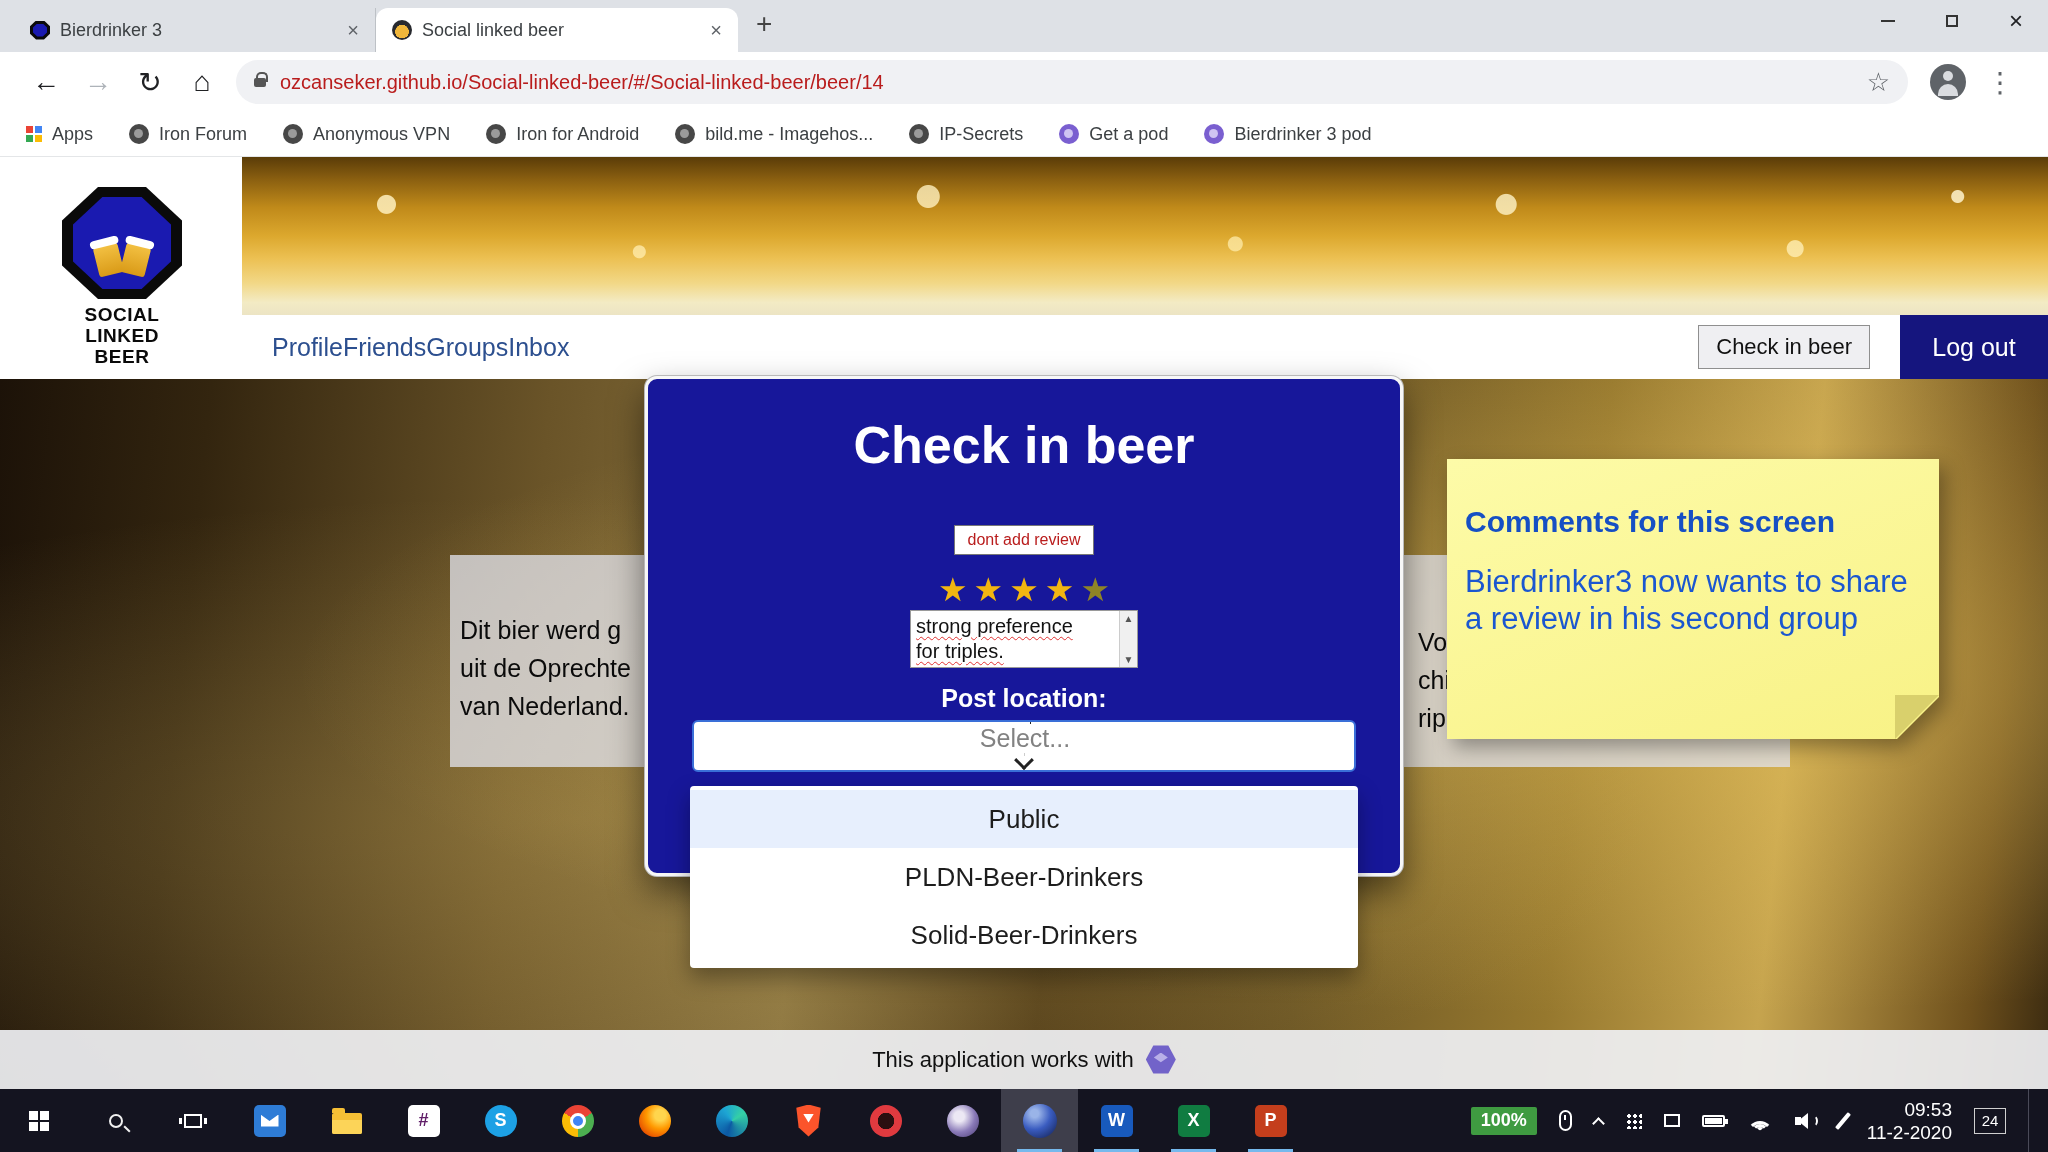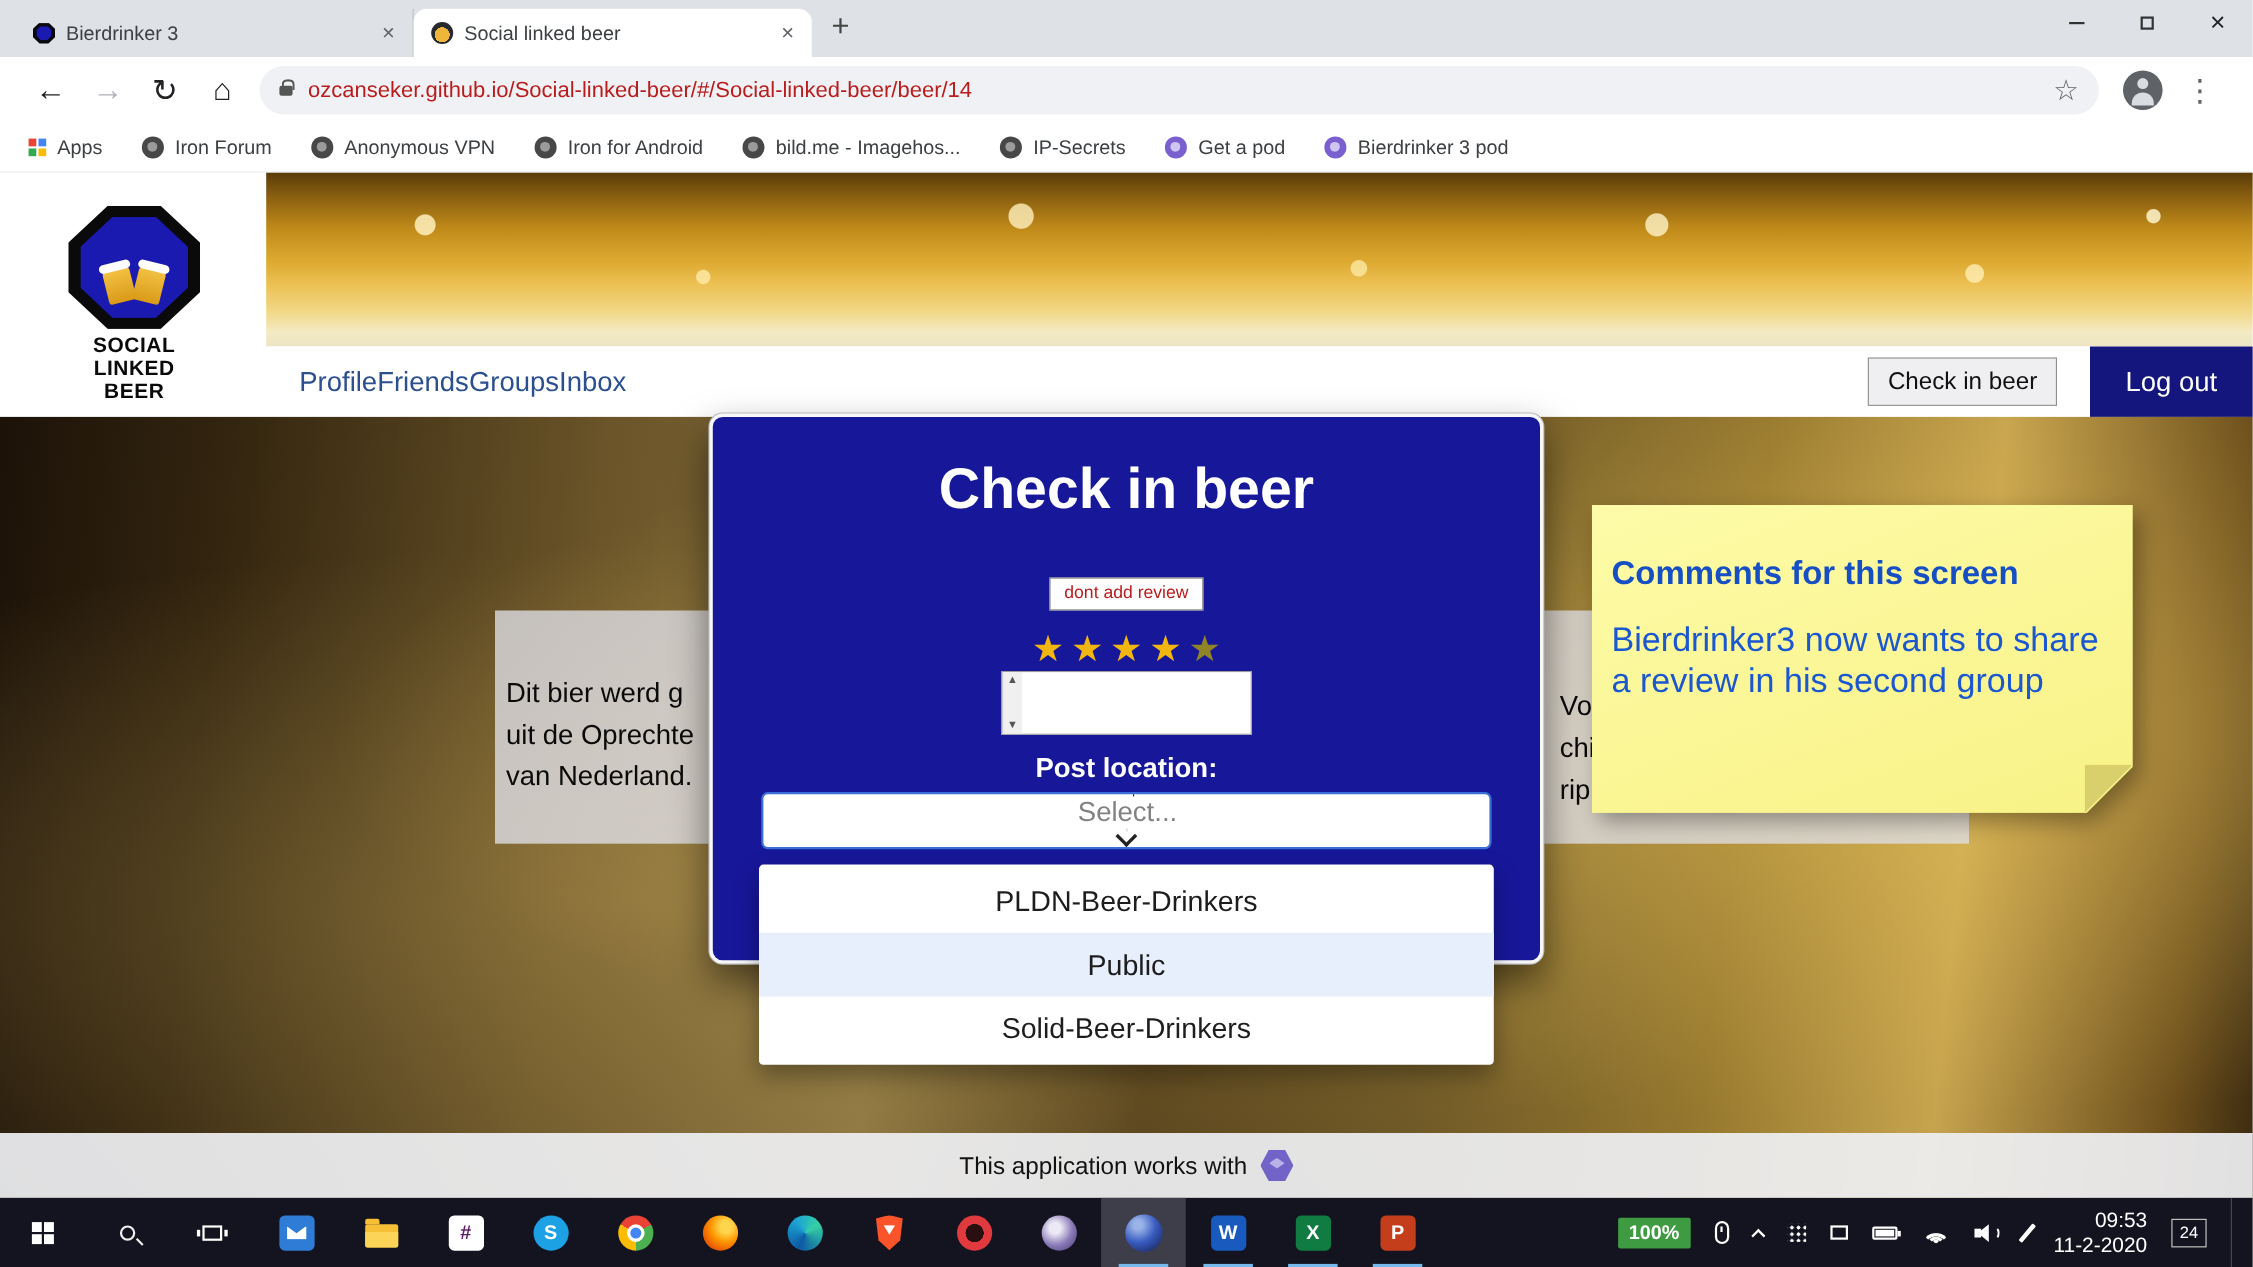--- a/index.html
+++ b/index.html
@@ -302,39 +302,43 @@
   <div class="modal-title">Check in beer</div>
   <div class="dont-add">dont add review</div>
   <div class="stars">
     <span class="star filled">★</span>
     <span class="star filled">★</span>
     <span class="star filled">★</span>
     <span class="star filled">★</span>
     <span class="star">★</span>
   </div>
   <div class="review-box">
+    <div class="review-text">
+      <span>strong preference</span><br>
+      <span>for triples.</span>
+    </div>
     <div class="review-scroll">
       <span>▲</span>
       <span>▼</span>
     </div>
   </div>
   <div class="post-label">Post location:</div>
   <div class="select-box">
     <span class="caret-line"></span>
     <span class="select-placeholder">Select...</span>
     <span class="select-divider"></span>
     <span class="chev-wrap">
         <span class="chevron-down"></span>
       </span>
   </div>
 </div>
 
 <div class="dropdown">
+  <div class="option highlighted">Public</div>
   <div class="option">PLDN-Beer-Drinkers</div>
-  <div class="option highlighted">Public</div>
   <div class="option">Solid-Beer-Drinkers</div>
 </div>
 
 <div class="note-wrap">
   <div class="note">
     <div class="note-title">Comments for this screen</div>
     <div class="note-body">Bierdrinker3 now wants to share a review in his second group</div>
     <div class="note-fold"></div>
   </div>
 </div>

